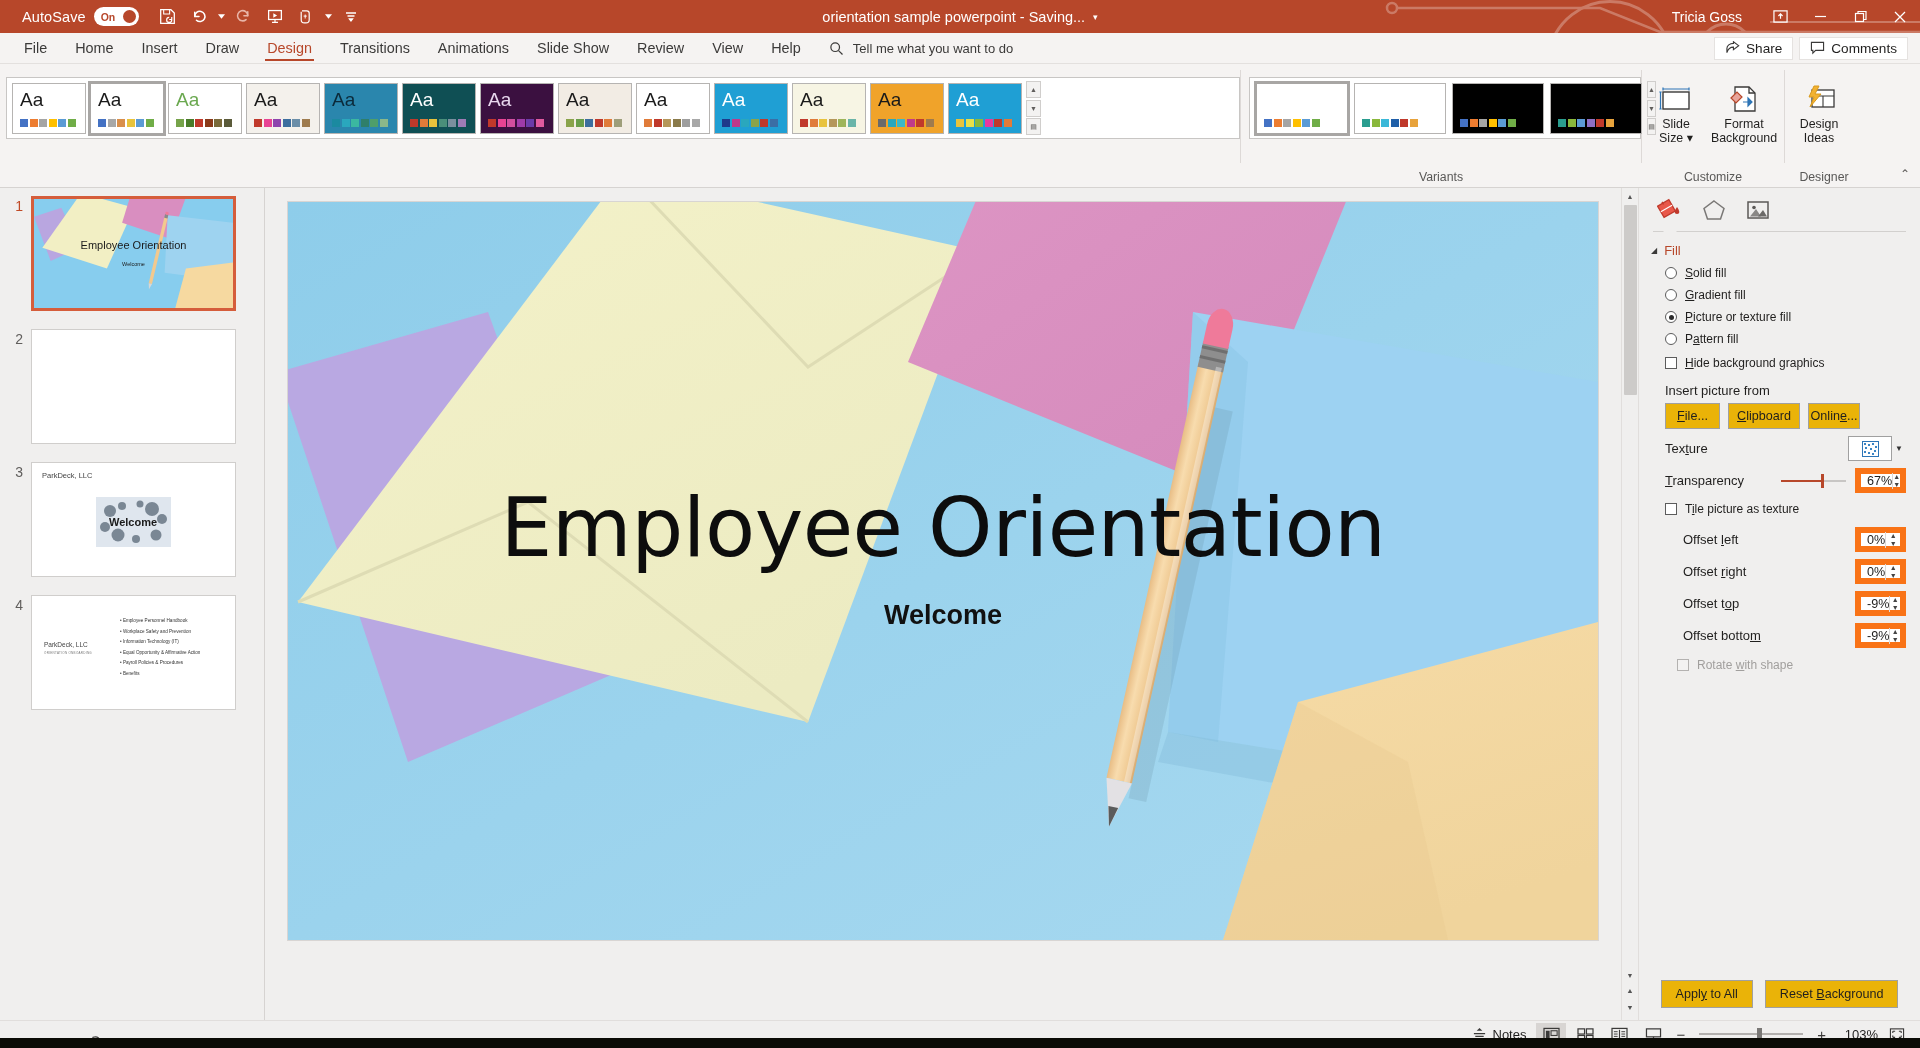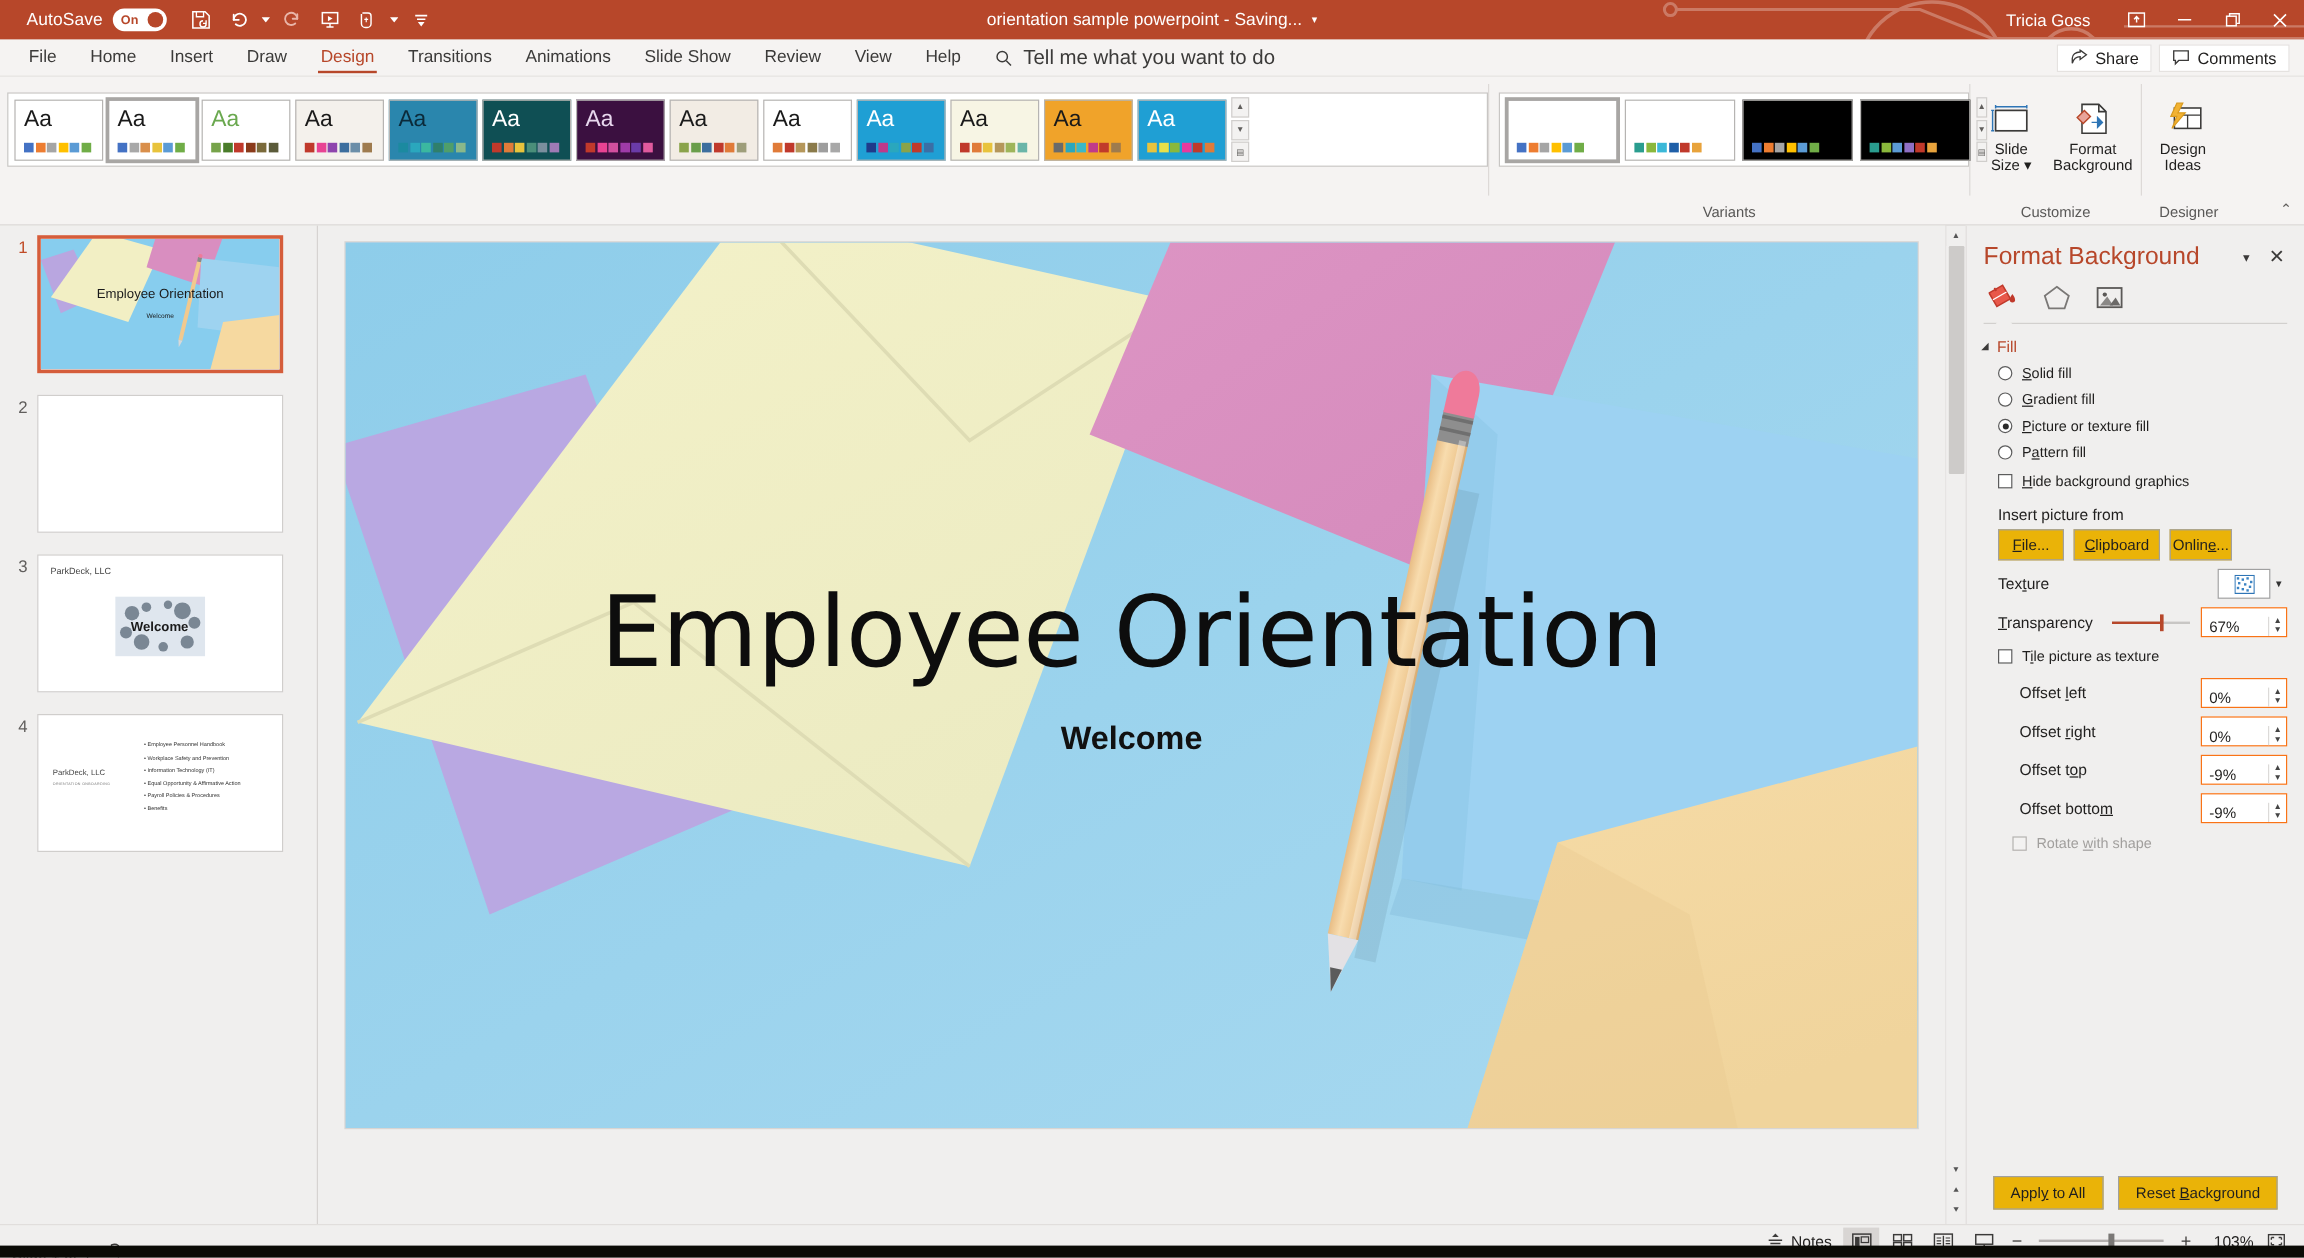--- a/index.html
+++ b/index.html
@@ -57,21 +57,21 @@
   }
   .tab{
     padding:0 14px;display:flex;align-items:center;font-size:14.4px;color:#3b3a39;
     position:relative;cursor:default;white-space:nowrap;
   }
   .tab:first-child{margin-left:10px;}
   .tab.active{color:#b7472a;font-weight:400;}
   .tab.active::after{
     content:"";position:absolute;left:12px;right:12px;bottom:2px;height:2.5px;background:#b7472a;
   }
-  .tellme{display:flex;align-items:center;gap:9px;margin-left:14px;color:#3b3a39;font-size:17px;}
+  .tellme{display:flex;align-items:center;gap:9px;margin-left:14px;color:#3b3a39;font-size:13px;}
 
   
   .ribbon{
     height:124px;background:#f5f3f2;display:flex;align-items:stretch;
     border-bottom:1px solid #d6d3d1;position:relative;
   }
   .rgroup{display:flex;flex-direction:column;position:relative;padding-top:5px;}
   .rgroup-label{
     position:absolute;bottom:3px;left:0;right:0;text-align:center;
     font-size:12.3px;color:#595857;
@@ -228,21 +228,21 @@
   .texbox{
     width:44px;height:25px;border:1px solid #a0a0a0;background:#fff;display:flex;
     align-items:center;justify-content:center;
   }
   .texcaret{width:14px;height:25px;display:flex;align-items:center;justify-content:center;font-size:8px;color:#333;}
   .slider{width:65px;height:16px;position:relative;margin-right:9px;}
   .slider .tr{position:absolute;top:7px;left:0;right:0;height:2px;background:#c8c6c4;}
   .slider .fill{position:absolute;top:7px;left:0;width:42px;height:2px;background:#b7472a;}
   .slider .hd{position:absolute;top:1px;left:40px;width:2.5px;height:14px;background:#b7472a;}
   .spin{
-    display:flex;align-items:flex-end;border:1px solid #f97316;background:#fff;width:72px;height:25px;
+    display:flex;align-items:center;border:6px solid #f97316;background:#fff;width:51px;height:25px;
   }
   .spin .val{flex:1;font-size:12.6px;color:#201f1e;display:flex;align-items:center;padding-left:6px;}
   .spin .ar{width:15px;display:flex;flex-direction:column;justify-content:center;align-items:center;border-left:1px solid #dcdad8;}
   .spin .ar span{font-size:7px;line-height:8px;color:#444;}
   .fb-footer{
     position:absolute;bottom:12px;left:0;right:0;display:flex;gap:12px;justify-content:center;
   }
   .fb-footer .fbtn{padding:6px 14px;}
 
   
@@ -833,25 +833,20 @@
       <div class="vs-thumbbar"></div>
     </div>
     <div class="vs-btn">▼</div>
     <div class="vs-bottom">
       <div class="vs-sq">⯅</div>
       <div class="vs-sq">⯆</div>
     </div>
   </div>
 
   <div class="fbpane">
-    <div class="fb-header">
-      <div class="fb-title">Format Background</div>
-      <div class="fb-caret">▾</div>
-      <div class="fb-close">✕</div>
-    </div>
 
     <div class="fb-tabs">
       <div class="fb-tab active">
         <svg width="26" height="24" viewBox="0 0 26 24">
           <g transform="rotate(-30 12 12)">
             <rect x="4" y="3" width="13" height="13" fill="#e8584a" stroke="#c0392b" stroke-width="1.3"></rect>
             <path d="M4 9.5h13" stroke="#fff" stroke-width="1.1"></path>
             <path d="M10 1.5v3" stroke="#c0392b" stroke-width="1.4"></path>
           </g>
           <path d="M20 9c3 4 3 7 0 7s-3-3 0-7z" fill="#c0392b"></path>

